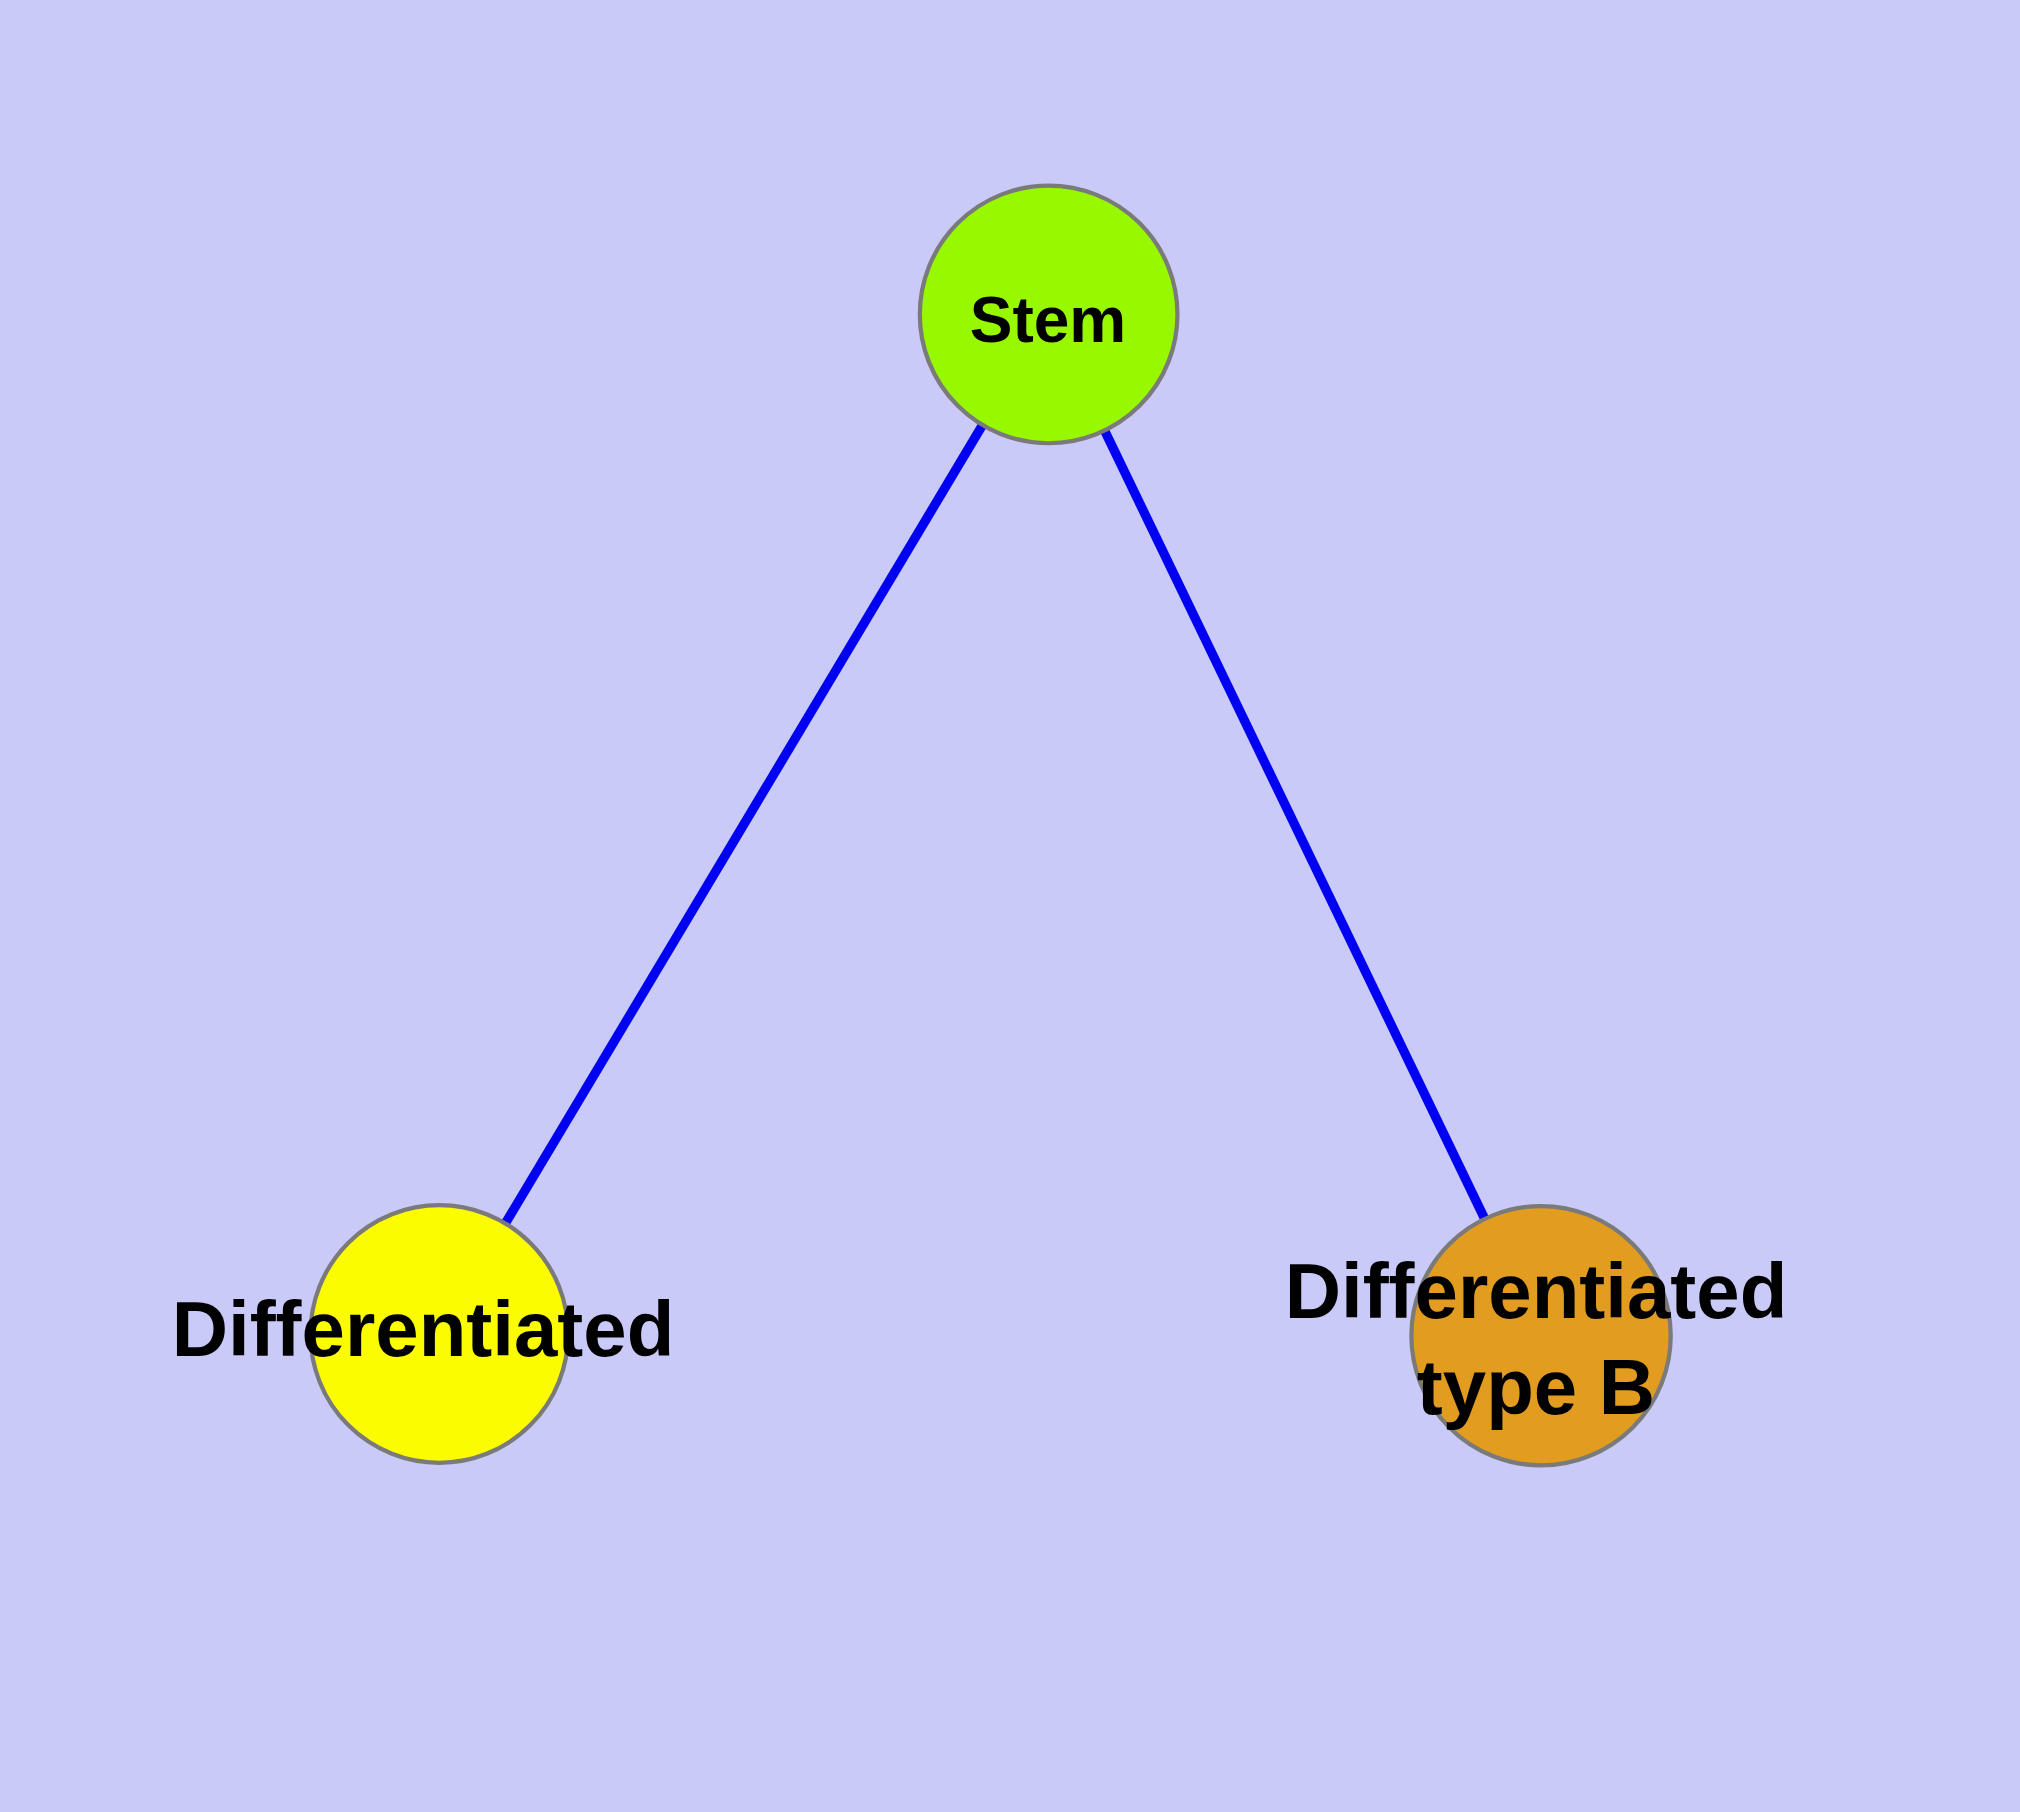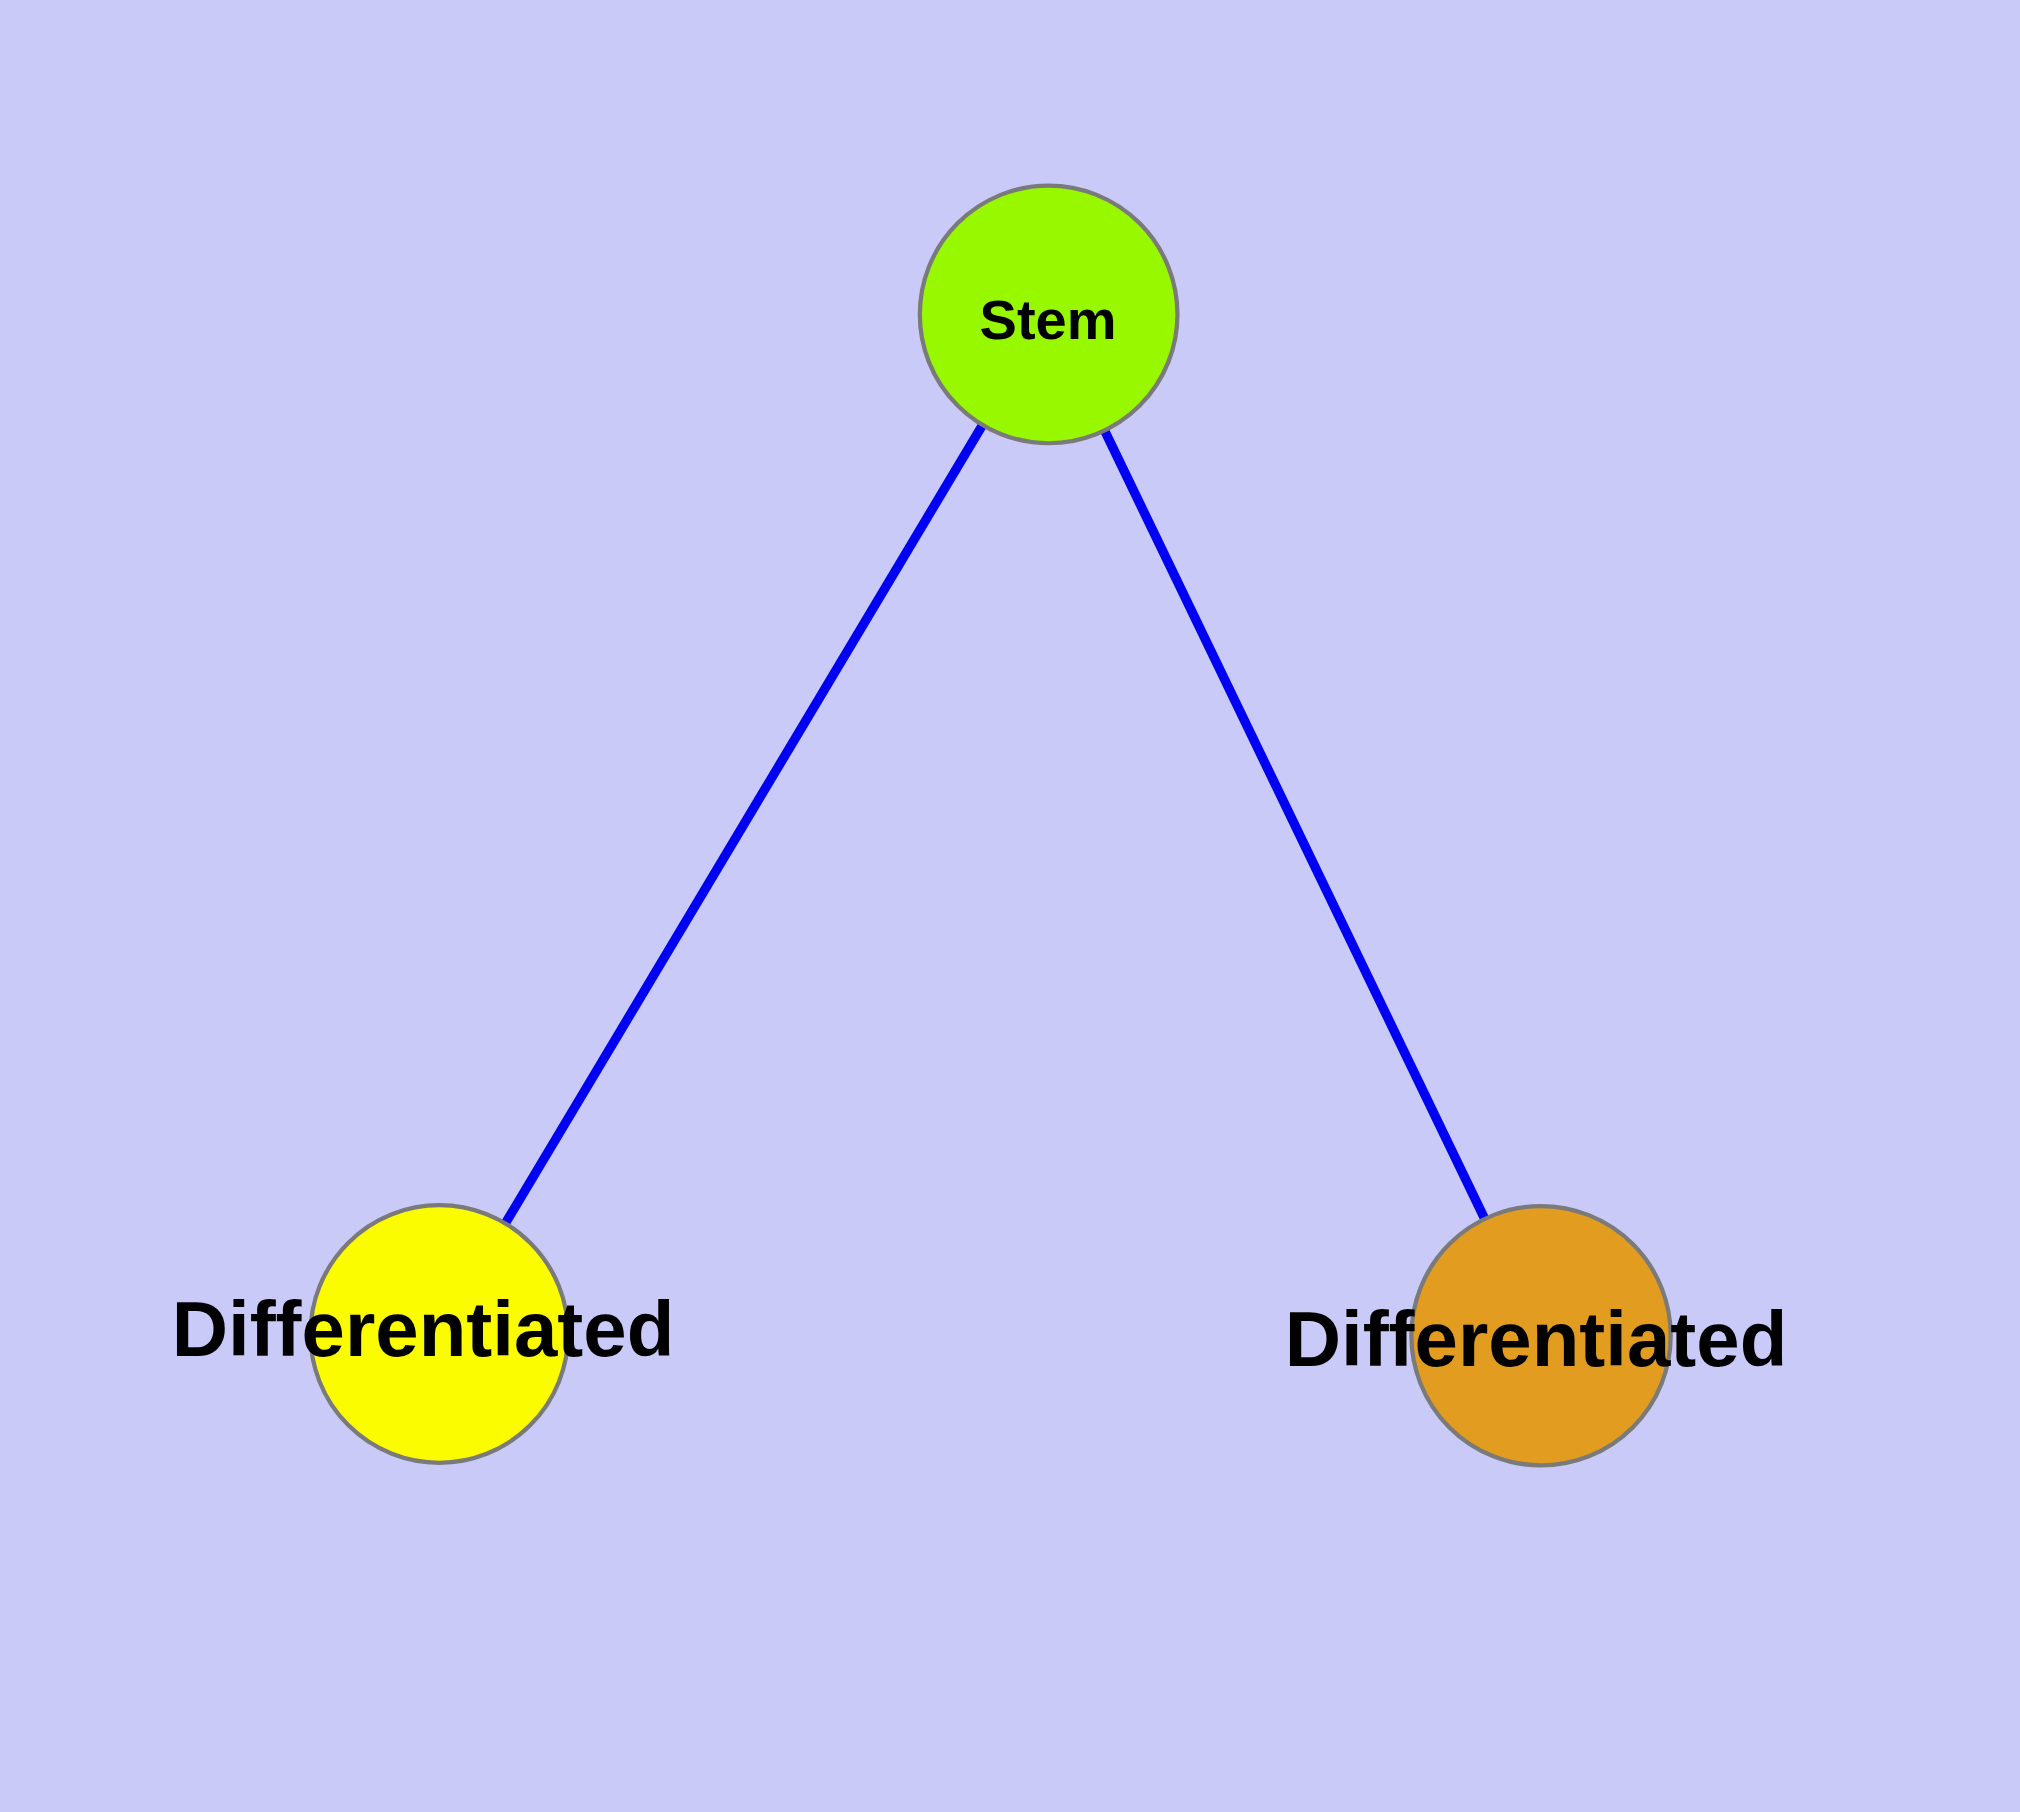--- a/index.html
+++ b/index.html
@@ -36,23 +36,24 @@
 <body>
 
 <div id="canvas" style="background: rgb(202, 202, 248); width: 2021px; height: 1812px;">
     <svg id="graph-svg" viewBox="0 0 2384 2138">
       <line x1="1237" y1="371" x2="518" y2="1574" stroke="#0000F2" stroke-width="11"></line>
       <line x1="1237" y1="371" x2="1818" y2="1576" stroke="#0000F2" stroke-width="11"></line>
       <circle cx="1237" cy="371" r="152" fill="#97F800" stroke="#7A7A7A" stroke-width="5"></circle>
       <circle cx="518" cy="1574" r="152" fill="#FCFC00" stroke="#7A7A7A" stroke-width="5"></circle>
       <circle cx="1818" cy="1576" r="153" fill="#E29C20" stroke="#7A7A7A" stroke-width="5"></circle>
     </svg>
-    <div class="node-label" style="left: 1048px; top: 320px; color: rgb(0, 0, 0); font-size: 56px; line-height: 96px;">
+    <div class="node-label" style="left: 1048px; top: 320px; color: rgb(0, 0, 0); font-size: 64px; line-height: 96px;">
       <div>Stem</div>
     </div>
     <div class="node-label" style="left: 423px; top: 1329px; color: rgb(0, 0, 0); font-size: 78px; line-height: 96px;">
       <div>Differentiated</div>
     </div>
     <div class="node-label" style="left: 1536px; top: 1339px; color: rgb(0, 0, 0); font-size: 78px; line-height: 96px;">
       <div>Differentiated</div>
+      <div>type B</div>
     </div>
   </div>
 
 
 </body></html>

